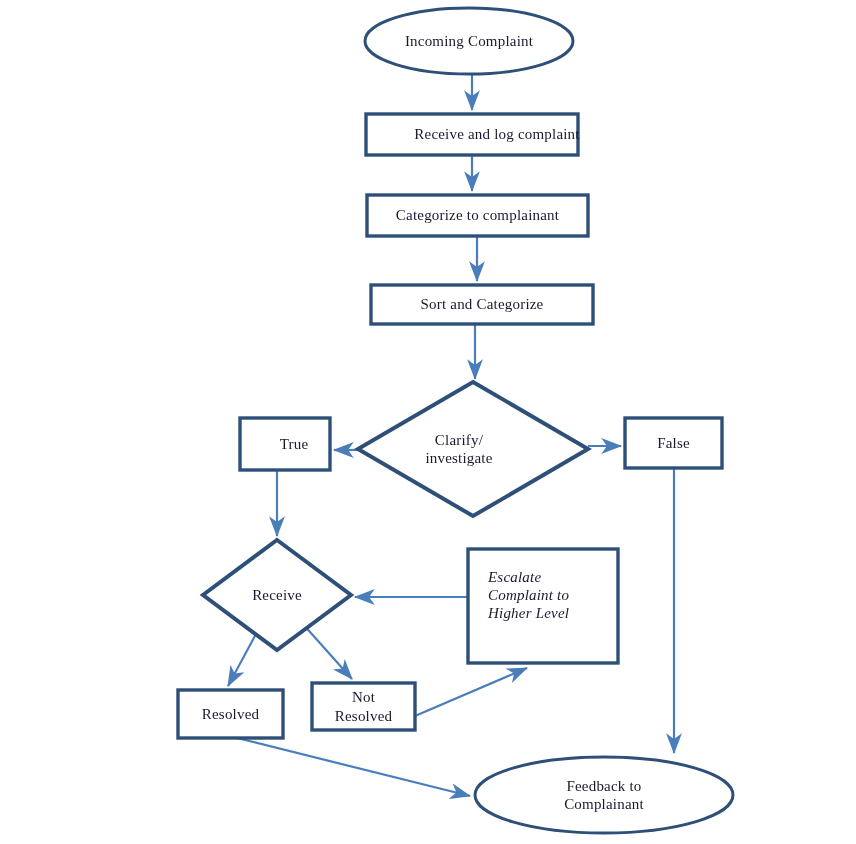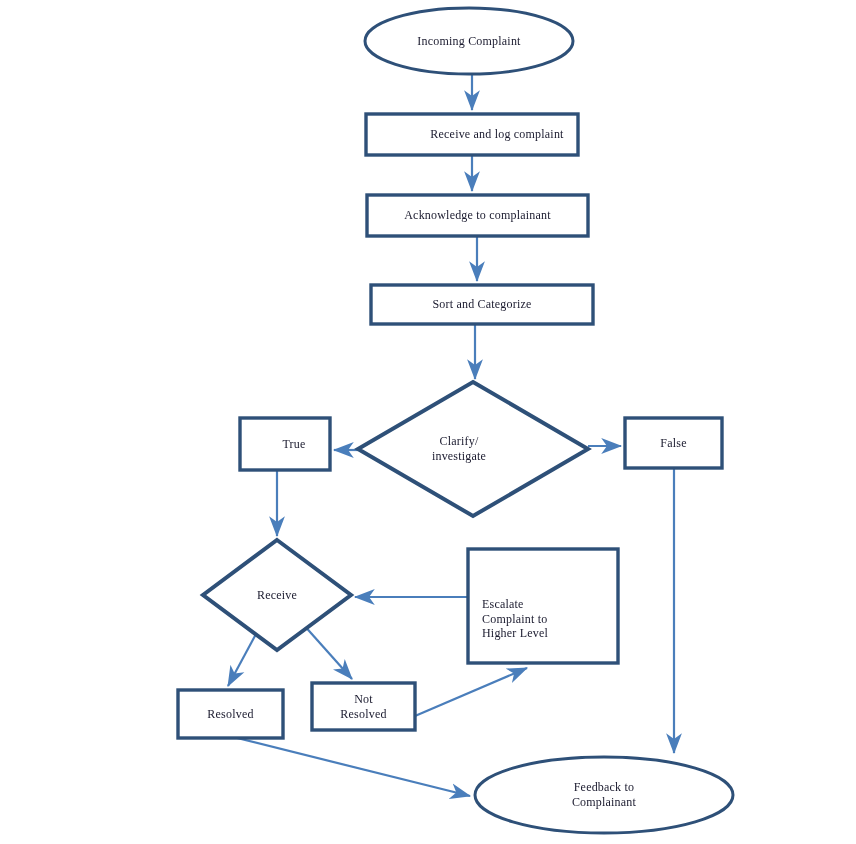--- a/index.html
+++ b/index.html
@@ -26,21 +26,21 @@
     height: 844px;
   }
   .node-label {
     position: absolute;
     display: flex;
     align-items: center;
     justify-content: center;
     text-align: center;
     color: #1a1a2e;
     font-family: "Liberation Serif", "DejaVu Serif", serif;
-    font-size: 12px;
+    font-size: 15px;
     line-height: 1.22;
     letter-spacing: 0.2px;
     pointer-events: none;
     white-space: pre-line;
   }
   .node-label.left-align {
     justify-content: flex-start;
     text-align: left;
   }
 </style>
@@ -80,28 +80,28 @@
         <polygon points="277,540 351,595 277,650 203,595" stroke-width="4" stroke-linejoin="miter" fill="#FFFFFF" stroke="#2E5078"></polygon>
         <rect x="468" y="549" width="150" height="114" stroke-width="3.4" fill="#FFFFFF" stroke="#2E5078"></rect>
         <rect x="178" y="690" width="105" height="48" stroke-width="3.4" fill="#FFFFFF" stroke="#2E5078"></rect>
         <rect x="312" y="683" width="103" height="47" stroke-width="3.4" fill="#FFFFFF" stroke="#2E5078"></rect>
         <ellipse cx="604" cy="795" rx="129" ry="38" stroke-width="3" fill="#FFFFFF" stroke="#2E5078"></ellipse>
       </g>
   </svg>
   <div id="labels-layer">
       <div class="node-label" style="left: 365px; top: 8px; width: 208px; height: 66px;">Incoming Complaint</div>
       <div class="node-label" style="left: 366px; top: 114px; width: 212px; height: 41px; padding-left: 25px;">Receive and log complaint</div>
-      <div class="node-label" style="left: 367px; top: 195px; width: 221px; height: 41px;">Acknowledge to complainant</div>
+      <div class="node-label" style="left: 367px; top: 195px; width: 221px; height: 41px;">Categorize to complainant</div>
       <div class="node-label" style="left: 371px; top: 285px; width: 222px; height: 39px;">Sort and Categorize</div>
       <div class="node-label" style="left: 344px; top: 382px; width: 230px; height: 134px; text-align: center;">Clarify/
 investigate</div>
       <div class="node-label" style="left: 240px; top: 418px; width: 90px; height: 52px; padding-left: 9px;">True</div>
       <div class="node-label" style="left: 625px; top: 418px; width: 97px; height: 50px; text-align: right;">False</div>
       <div class="node-label" style="left: 203px; top: 540px; width: 148px; height: 110px;">Receive</div>
-      <div class="node-label left-align" style="left: 468px; top: 562px; width: 150px; height: 114px; padding-left: 14px; box-sizing: border-box;">Escalate
+      <div class="node-label left-align" style="left: 468px; top: 538px; width: 150px; height: 114px; padding-left: 20px; box-sizing: border-box; font-style: italic;">Escalate
 Complaint to
 Higher Level</div>
       <div class="node-label" style="left: 178px; top: 690px; width: 105px; height: 48px;">Resolved</div>
       <div class="node-label" style="left: 312px; top: 683px; width: 103px; height: 47px;">Not
 Resolved</div>
       <div class="node-label" style="left: 475px; top: 757px; width: 258px; height: 76px;">Feedback to
 Complainant</div>
     </div>
 </div>
 

